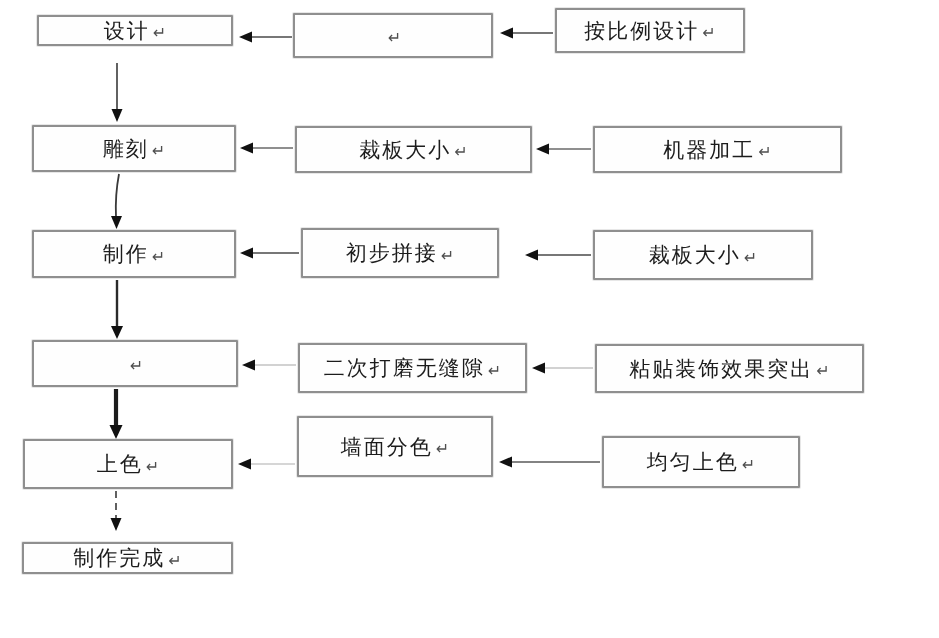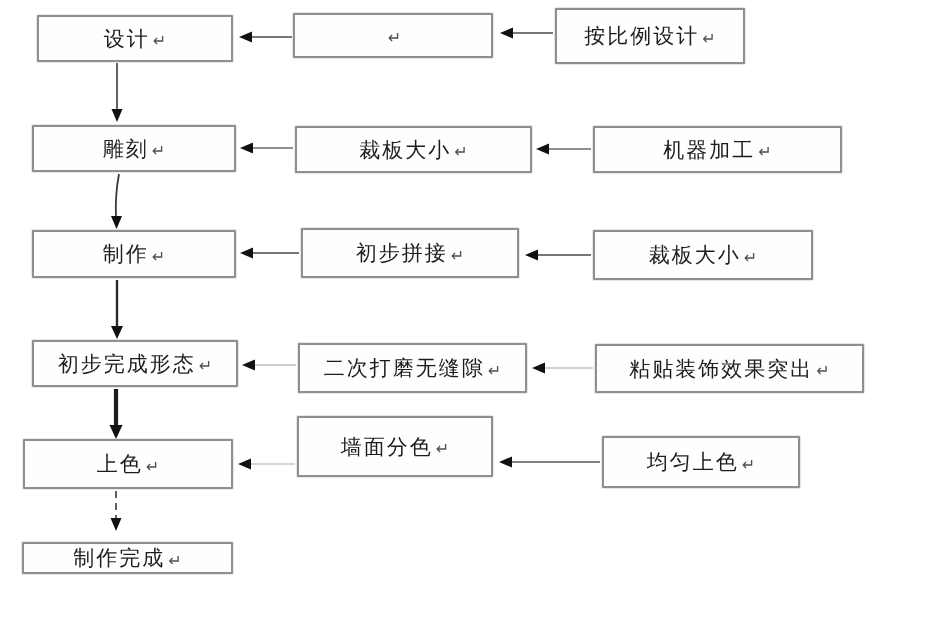--- a/index.html
+++ b/index.html
@@ -117,66 +117,65 @@
     <g>
       <line x1="251" y1="464" x2="295" y2="464" stroke="#c9c9c9" stroke-width="1.6"></line>
       <polygon points="238,464 251,458.5 251,469.5" fill="#111"></polygon>
     </g>
     <g>
       <line x1="512" y1="462" x2="600" y2="462" stroke="#5a5a5a" stroke-width="1.4"></line>
       <polygon points="499,462 512,456.5 512,467.5" fill="#111"></polygon>
     </g>
   </svg>
 
-  <div class="node" style="left:37px; top:15px; width:196px; height:47px">
+  <div class="node" style="left:37px; top:15px; width:196px; height:31px">
     <span class="lbl">设计</span>
       <span class="ret">↵</span>
   </div>
   <div class="node" style="left:32px; top:125px; width:204px; height:47px">
     <span class="lbl">雕刻</span>
       <span class="ret">↵</span>
   </div>
   <div class="node" style="left:32px; top:230px; width:204px; height:48px">
     <span class="lbl">制作</span>
       <span class="ret">↵</span>
   </div>
   <div class="node" style="left:32px; top:340px; width:206px; height:47px">
-    <span class="lbl">初步完成形态</span>
       <span class="ret">↵</span>
   </div>
   <div class="node" style="left:23px; top:439px; width:210px; height:50px">
     <span class="lbl">上色</span>
       <span class="ret">↵</span>
   </div>
   <div class="node" style="left:22px; top:542px; width:211px; height:32px">
     <span class="lbl">制作完成</span>
       <span class="ret">↵</span>
   </div>
 
   <div class="node" style="left:293px; top:13px; width:200px; height:45px">
       <span class="ret">↵</span>
   </div>
   <div class="node" style="left:295px; top:126px; width:237px; height:47px">
     <span class="lbl">裁板大小</span>
       <span class="ret">↵</span>
   </div>
-  <div class="node" style="left:301px; top:228px; width:218px; height:50px">
+  <div class="node" style="left:301px; top:228px; width:198px; height:50px">
     <span class="lbl">初步拼接</span>
       <span class="ret">↵</span>
   </div>
   <div class="node" style="left:298px; top:343px; width:229px; height:50px">
     <span class="lbl">二次打磨无缝隙</span>
       <span class="ret">↵</span>
   </div>
   <div class="node" style="left:297px; top:416px; width:196px; height:61px">
     <span class="lbl">墙面分色</span>
       <span class="ret">↵</span>
   </div>
 
-  <div class="node" style="left:555px; top:8px; width:190px; height:56px">
+  <div class="node" style="left:555px; top:8px; width:190px; height:45px">
     <span class="lbl">按比例设计</span>
       <span class="ret">↵</span>
   </div>
   <div class="node" style="left:593px; top:126px; width:249px; height:47px">
     <span class="lbl">机器加工</span>
       <span class="ret">↵</span>
   </div>
   <div class="node" style="left:593px; top:230px; width:220px; height:50px">
     <span class="lbl">裁板大小</span>
       <span class="ret">↵</span>

